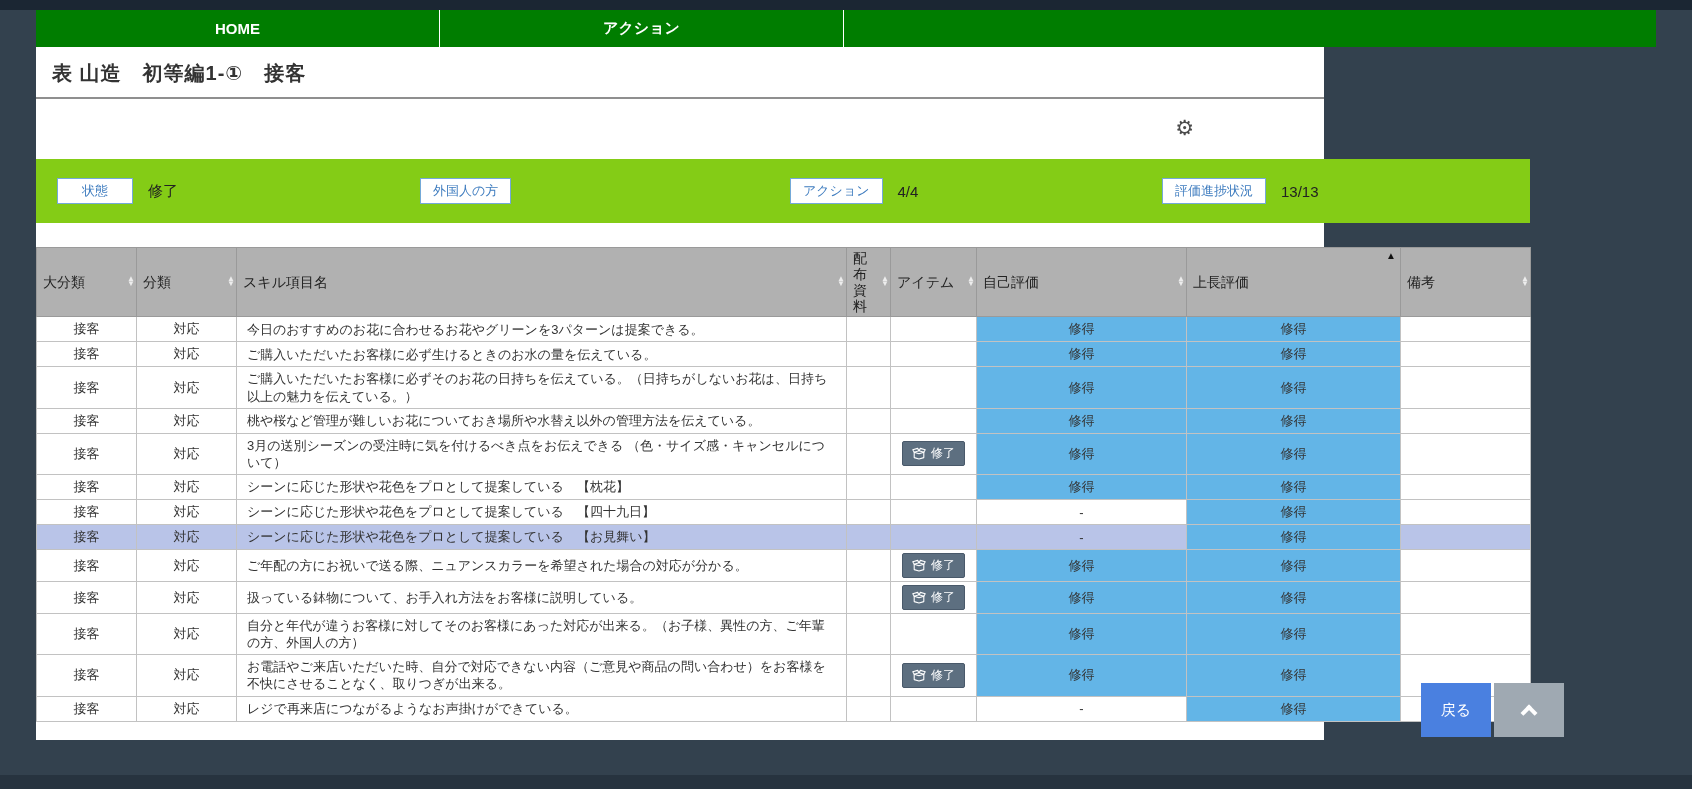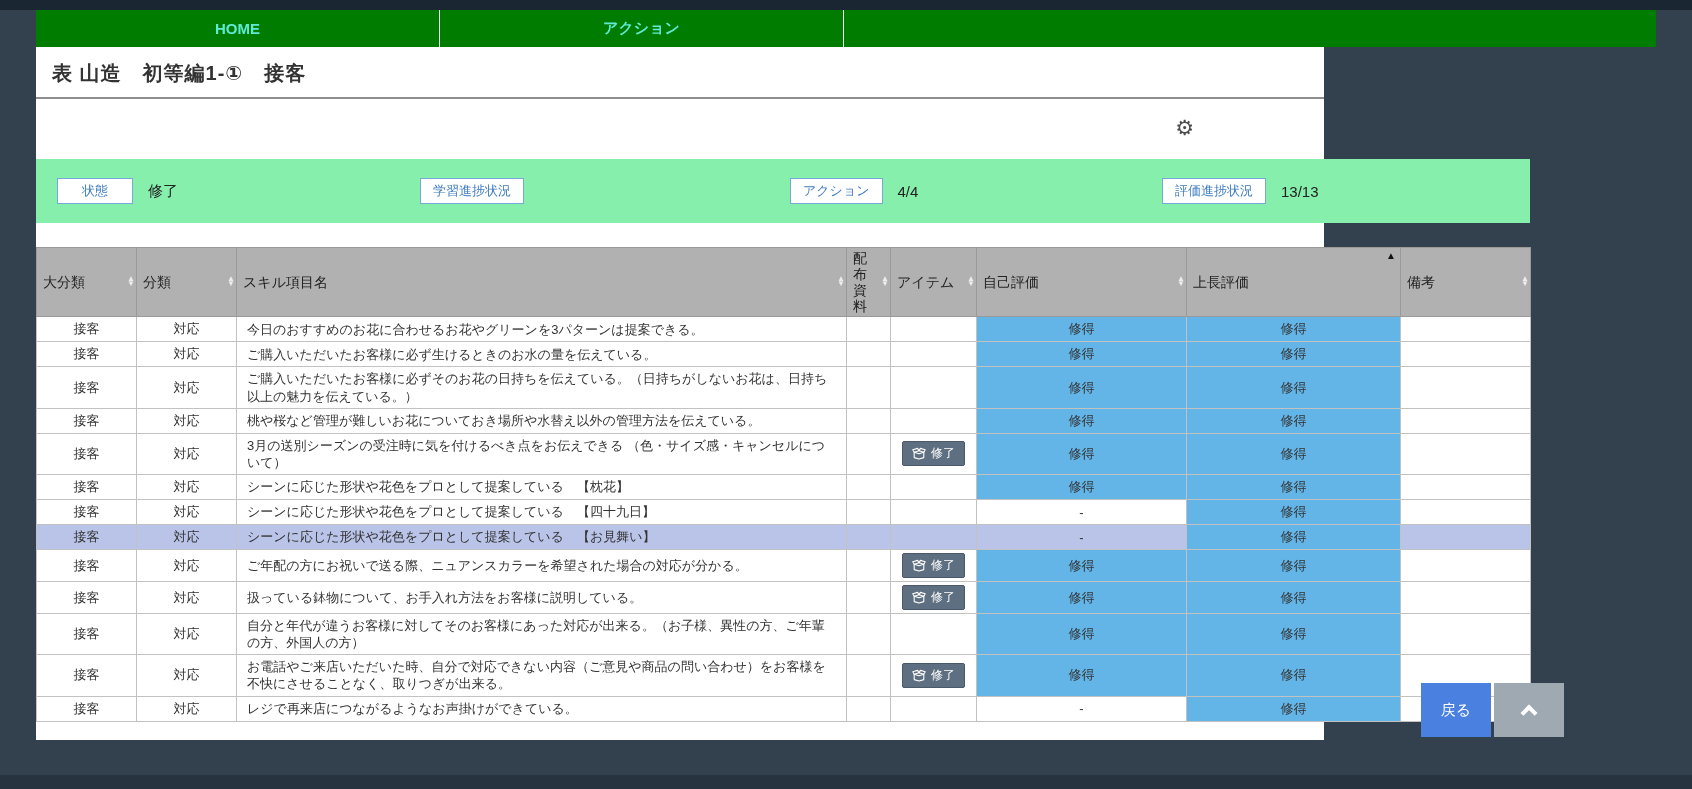--- a/index.html
+++ b/index.html
@@ -8,29 +8,29 @@
     background:#33414e;
     font-family:"Liberation Sans","DejaVu Sans",sans-serif;
     position:relative;
     overflow:hidden;
   }
   .top-strip { height:10px; background:#1b2633; }
   .nav { margin-left:36px; width:1620px; height:37px; background:#007d00; display:flex; }
   .nav-item {
     width:404px; height:100%;
     display:flex; align-items:center; justify-content:center;
-    color:#5eead4; font-weight:bold; font-size:15px;
+    color:#ffffff; font-weight:bold; font-size:15px;
     border-right:1px solid #fff; cursor:pointer;
   }
   .panel { margin-left:36px; width:1288px; height:693px; background:#fff; position:relative; }
   .title-row { padding:13px 16px 10px 16px; border-bottom:2px solid #8f8f8f; }
   .page-title { font-size:20px; font-weight:bold; color:#333; letter-spacing:1px; }
   .toolbar-row { height:60px; position:relative; }
   .gear { position:absolute; right:130px; top:18px; font-size:21px; color:#4b4b4b; line-height:1; cursor:pointer; }
-  .status-bar { position:relative; width:1494px; height:64px; background:#86efac; }
+  .status-bar { position:relative; width:1494px; height:64px; background:#84cc16; }
   .sb-group { position:absolute; top:50%; transform:translateY(-50%); display:flex; align-items:center; gap:15px; }
   .chip { background:#fff; border:1px solid #74a9d8; color:#3e7cbf; font-size:13px; padding:3px 12px; white-space:nowrap; }
   .chip.wide { padding:3px 24px; }
   .sb-value { font-size:15px; color:#222; }
   .skill-table { margin-top:24px; width:1494px; border-collapse:collapse; table-layout:fixed; }
   .skill-table th {
     background:#b1b1b1; color:#222; font-size:14px; font-weight:normal;
     height:36px; border:1px solid #9a9a9a; position:relative; padding:2px 12px 2px 6px;
   }
   .th-label { display:block; text-align:left; line-height:1.15; }
@@ -72,21 +72,21 @@
   <div class="toolbar-row">
     <span class="gear">⚙</span>
   </div>
 
   <div class="status-bar">
     <div class="sb-group" style="left:21px">
       <span class="chip wide">状態</span>
       <span class="sb-value">修了</span>
     </div>
     <div class="sb-group" style="left:384px">
-      <span class="chip">学習進捗状況</span>
+      <span class="chip">外国人の方</span>
     </div>
     <div class="sb-group" style="left:754px">
       <span class="chip">アクション</span>
       <span class="sb-value">4/4</span>
     </div>
     <div class="sb-group" style="left:1126px">
       <span class="chip">評価進捗状況</span>
       <span class="sb-value">13/13</span>
     </div>
   </div>

